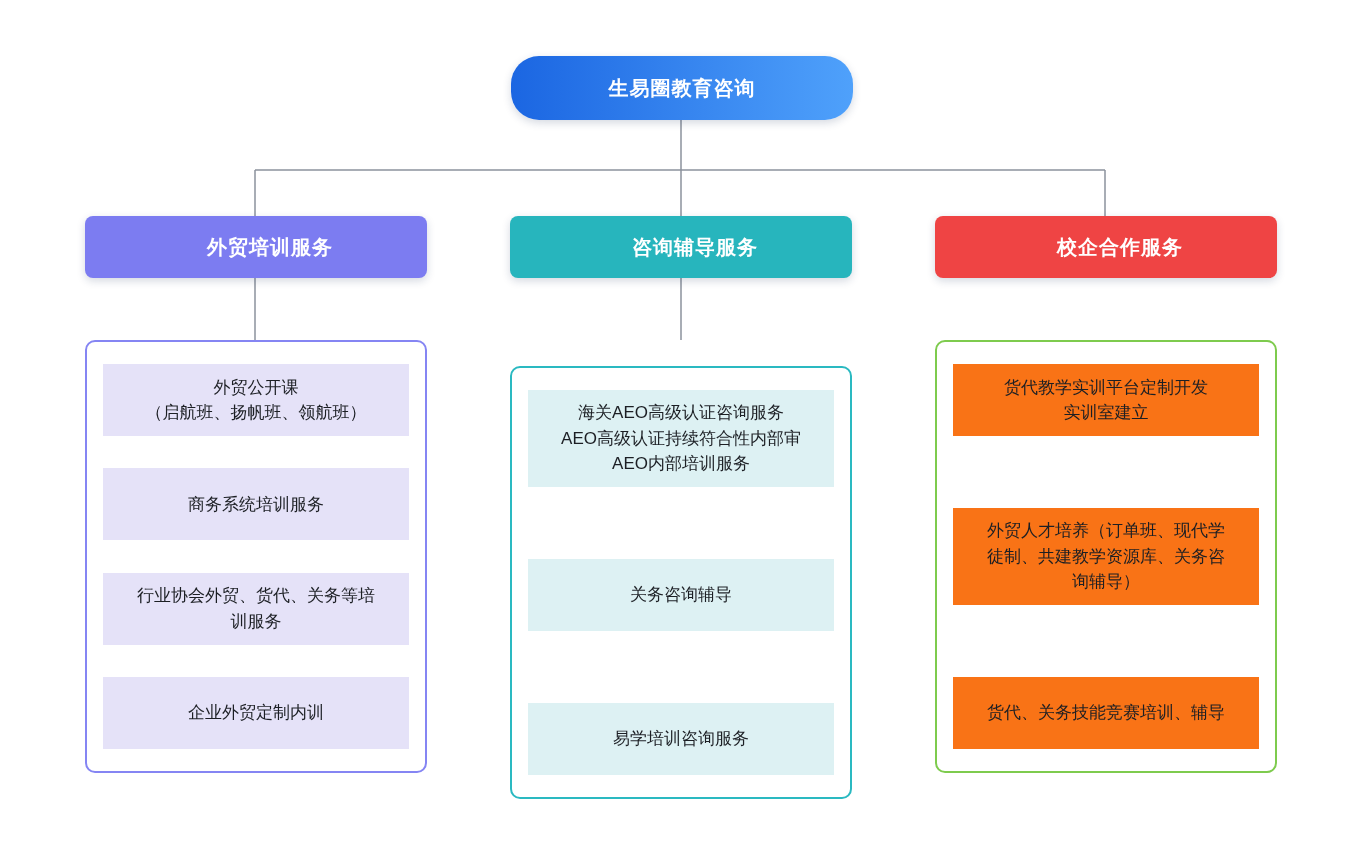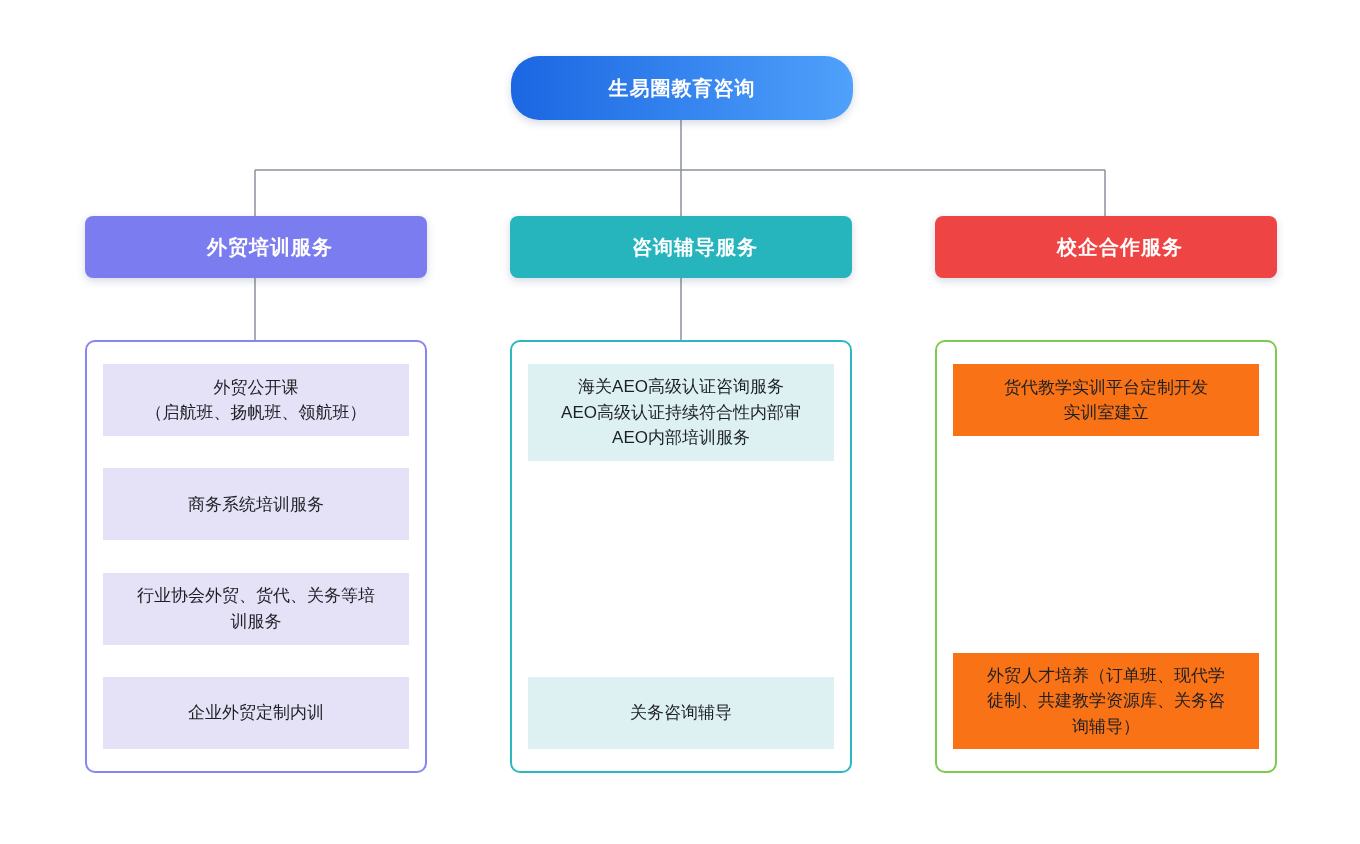--- a/index.html
+++ b/index.html
@@ -30,21 +30,21 @@
   .branch-header.b1 { left: 510px; background: #27b5bd; }
   .branch-header.b2 { left: 935px; background: #ef4444; }
 
   .branch-container {
     position: absolute; top: 340px; width: 342px; height: 433px;
     background: #ffffff; border-radius: 10px; border: 2px solid;
     display: flex; flex-direction: column; justify-content: space-between;
     padding: 22px 16px;
   }
   .branch-container.b0 { left: 85px;  border-color: #8585f3; }
-  .branch-container.b1 { left: 510px; border-color: #2ab9c1; }
+  .branch-container.b1 { left: 510px; border-color: #2ab9c1; margin-top: 26px; }
   .branch-container.b2 { left: 935px; border-color: #7ecb4e; }
 
   .service-item {
     border-radius: 0;
     min-height: 72px;
     display: flex; align-items: center; justify-content: center;
     text-align: center;
     font-size: 17px; line-height: 1.5; color: #1c1f24;
     padding: 10px 26px;
     white-space: pre-line;
@@ -92,21 +92,23 @@
     <div class="service-item">商务系统培训服务</div>
     <div class="service-item">行业协会外贸、货代、关务等培训服务</div>
     <div class="service-item">企业外贸定制内训</div>
   </div>
 
   <div class="branch-container b1">
     <div class="service-item">海关AEO高级认证咨询服务
 AEO高级认证持续符合性内部审
 AEO内部培训服务</div>
     <div class="service-item">关务咨询辅导</div>
+    <div class="service-item">易学培训咨询服务</div>
   </div>
 
   <div class="branch-container b2">
     <div class="service-item">货代教学实训平台定制开发
 实训室建立</div>
     <div class="service-item">外贸人才培养（订单班、现代学徒制、共建教学资源库、关务咨询辅导）</div>
+    <div class="service-item">货代、关务技能竞赛培训、辅导</div>
   </div>
 
 </div>
 
 </body></html>

